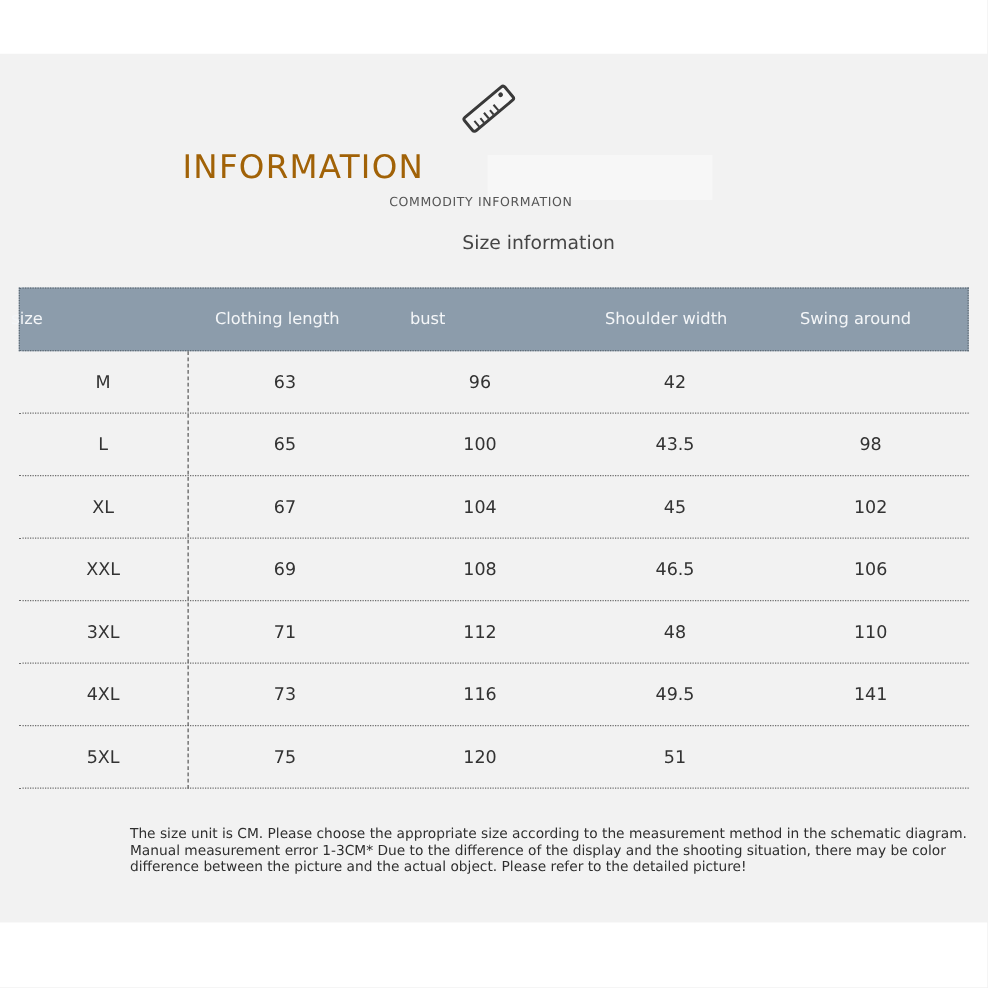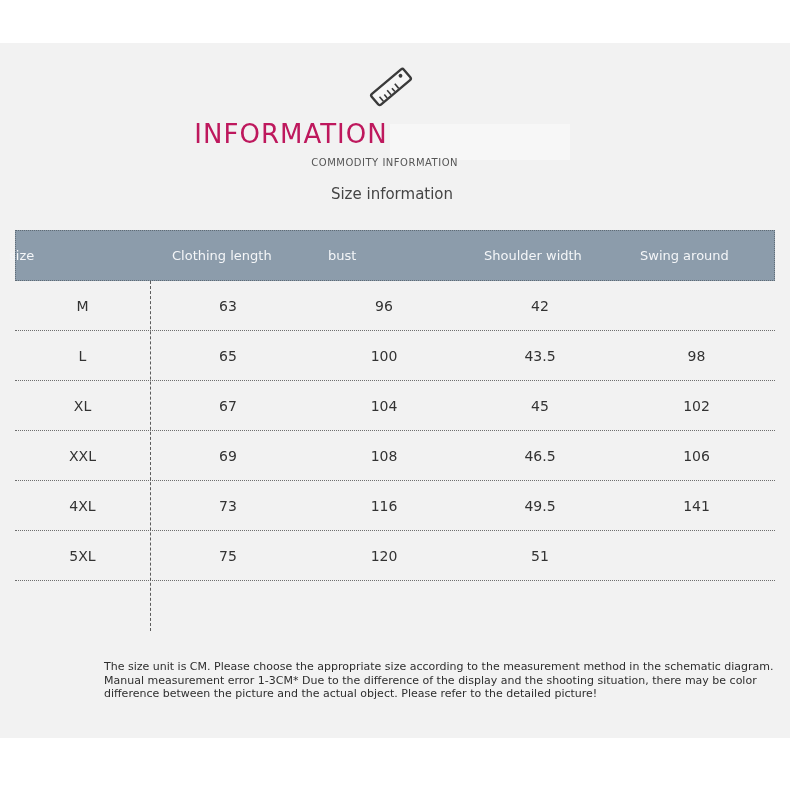--- a/index.html
+++ b/index.html
@@ -12,34 +12,34 @@
     overflow: hidden;
   }
   .band { position: absolute; left: 0; width: 790px; background: var(--band, #fff); }
   .band.top { top: 0; height: 43px; }
   .band.bottom { top: 738px; height: 52px; }
 
   .ruler-wrap { position: absolute; left: 366px; top: 62px; width: 50px; height: 50px; }
 
   .title {
     position: absolute; left: 146px; top: 119px; width: 290px;
-    text-align: center; font-size: 26px; letter-spacing: 1px;
-    color: #be185d; font-weight: 400;
+    text-align: left; font-size: 26px; letter-spacing: 1px;
+    color: #a16207; font-weight: 400;
   }
   .subtitle {
     position: absolute; left: 258px; top: 157px; width: 200px;
     text-align: right; font-size: 10px; letter-spacing: 0.5px; color: #565656;
   }
   .watermark {
     position: absolute; left: 390px; top: 124px; width: 180px; height: 36px;
     background: rgba(255,255,255,0.38);
   }
   .section-title {
     position: absolute; left: 292px; top: 185px; width: 200px;
-    text-align: center; font-size: 15px; color: #454545;
+    text-align: right; font-size: 15px; color: #454545;
   }
 
   .size-table { position: absolute; left: 15px; top: 230px; width: 760px; }
   .thead {
     height: 51px; background: var(--accent, #8c9cab);
     border: 1px dotted #5f6b75;
     display: grid; grid-template-columns: 135px 156px 156px 156px 157px;
     align-items: center;
   }
   .th {
@@ -125,20 +125,27 @@
   </div>
 
   <div class="trow">
     <div class="td">XXL</div>
     <div class="td">69</div>
     <div class="td">108</div>
     <div class="td">46.5</div>
     <div class="td">106</div>
   </div>
 
+  <div class="trow">
+    <div class="td">3XL</div>
+    <div class="td">71</div>
+    <div class="td">112</div>
+    <div class="td">48</div>
+    <div class="td">110</div>
+  </div>
 
   <div class="trow">
     <div class="td">4XL</div>
     <div class="td">73</div>
     <div class="td">116</div>
     <div class="td">49.5</div>
     <div class="td">141</div>
   </div>
 
   <div class="trow">

